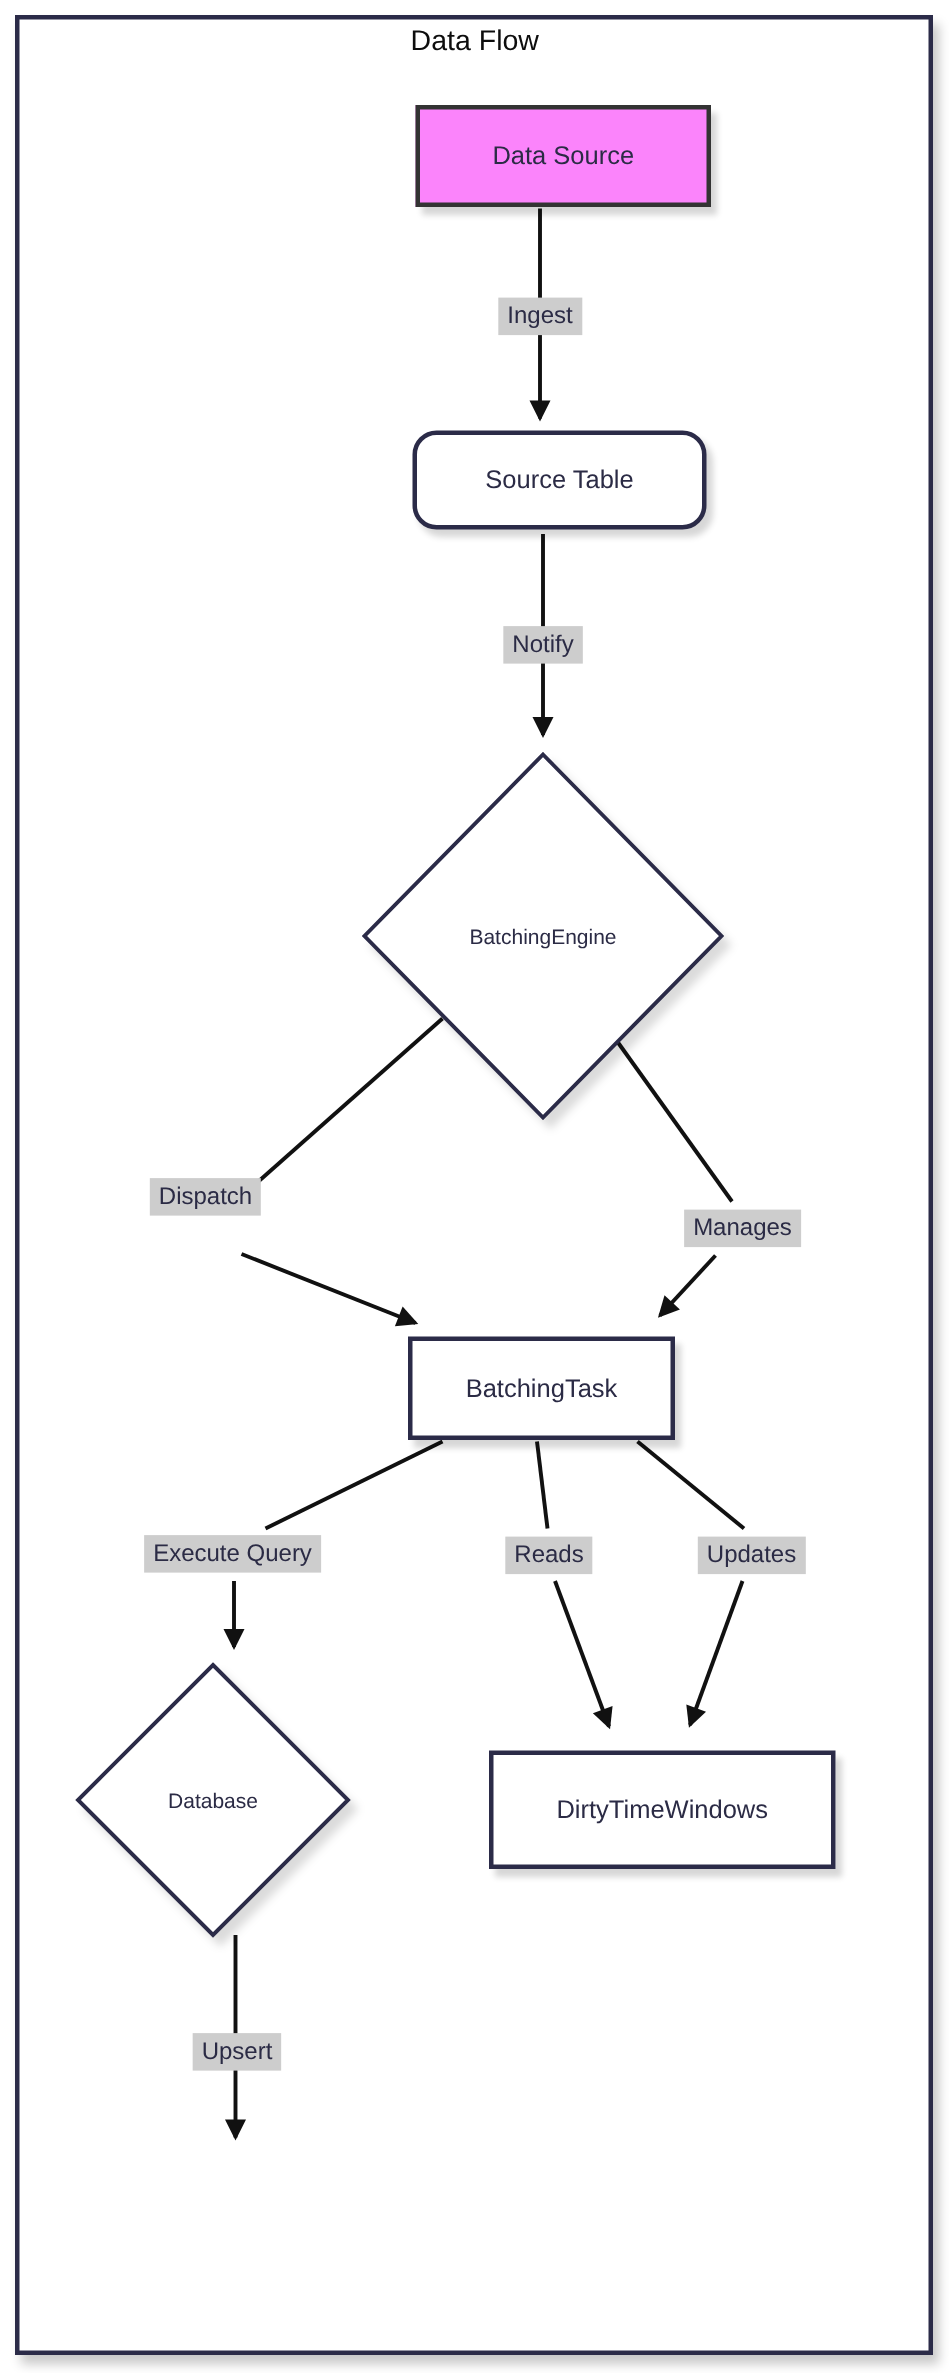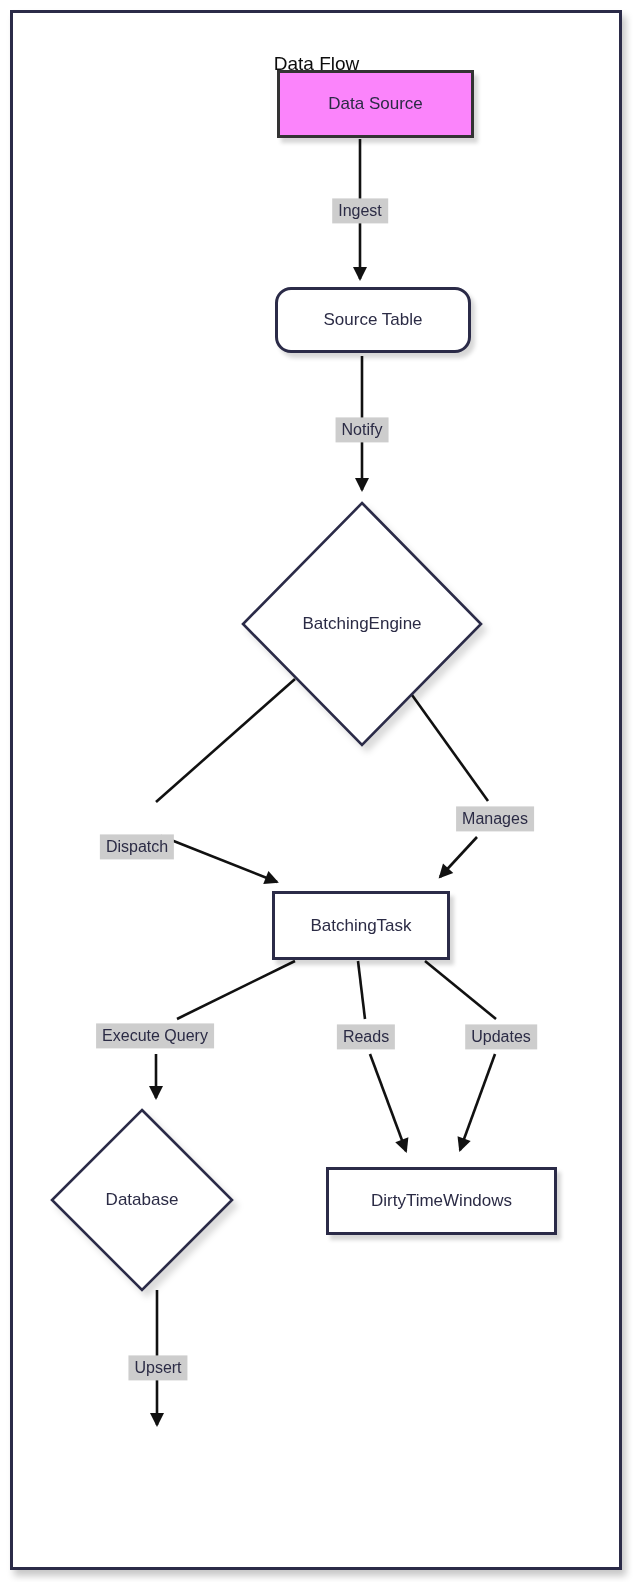--- a/index.html
+++ b/index.html
@@ -8,21 +8,21 @@
     font-family:"Liberation Sans", sans-serif; overflow:hidden;
   }
   .frame {
     position:absolute; left:10px; top:10px; width:612px; height:1560px;
     box-sizing:border-box; border:3px solid #2b2b48;
     box-shadow:4px 6px 7px rgba(0,0,0,0.22);
     background:#fff;
   }
   .diagram-title {
     position:absolute; top:17px; left:0; width:633px; text-align:center;
-    font-size:19px; color:#0d0d0d;margin-top:36px;
+    font-size:19px; color:#0d0d0d;
   }
   svg.edges { position:absolute; left:0; top:0; width:633px; height:1582px; }
 
   .node {
     position:absolute; box-sizing:border-box;
     display:flex; align-items:center; justify-content:center;
     color:#2b2b45; font-size:17px; text-align:center;
   }
   .node-rect {
     background:#ffffff; border:3px solid #2b2b48;
@@ -30,44 +30,44 @@
   }
   .node-data-source {
     left:277px; top:70px; width:197px; height:68px;
     background:#fb84fb; border:3px solid #333333;
     box-shadow:4px 5px 4px rgba(0,0,0,0.16);
   }
   .node-source-table {
     left:275px; top:287px; width:196px; height:66px; border-radius:16px;
   }
   .node-batching-task { left:272px; top:891px; width:178px; height:69px; }
-  .node-dirty-time-windows { left:326px; top:1167px; width:231px; height:68px; }
+  .node-dirty-time-windows { left:326px; top:1167px; width:231px; height:79px; }
   .node-sink-table {
     left:84px; top:1442px; width:150px; height:64px; border-radius:18px;
     background:#ccccff; border:3px solid #333333;
     box-shadow:4px 5px 4px rgba(0,0,0,0.16);
   }
   .diamond { position:absolute; }
   .diamond svg { position:absolute; left:0; top:0; filter:drop-shadow(5px 6px 3px rgba(0,0,0,0.14)); }
   .diamond .diamond-label {
     position:absolute; left:0; top:0; width:100%; height:100%;
     display:flex; align-items:center; justify-content:center;
-    color:#2b2b45; font-size:17px;text-align:right;
+    color:#2b2b45; font-size:14px;text-align:right;
   }
   .diamond-batching-engine { left:241px; top:501px; width:242px; height:246px; }
   .diamond-database { left:50px; top:1108px; width:184px; height:184px; }
 
   .edge-label {
     position:absolute; transform:translate(-50%,-50%);
     background:#cdcdcd; color:#2b2b45; font-size:16px;
     padding:3px 6px; white-space:nowrap; line-height:1.2;
   }
   .el-ingest  { left:360px; top:211px; }
   .el-notify  { left:362px; top:430px; }
-  .el-dispatch{ left:137px; top:847px; }
+  .el-dispatch{ left:137px; top:798px; }
   .el-manages { left:495px; top:819px; }
   .el-execute-query { left:155px; top:1036px; }
   .el-reads   { left:366px; top:1037px; }
   .el-updates { left:501px; top:1037px; }
   .el-upsert  { left:158px; top:1368px; }
 </style>
 </head>
 <body>
 
 <div class="canvas">

